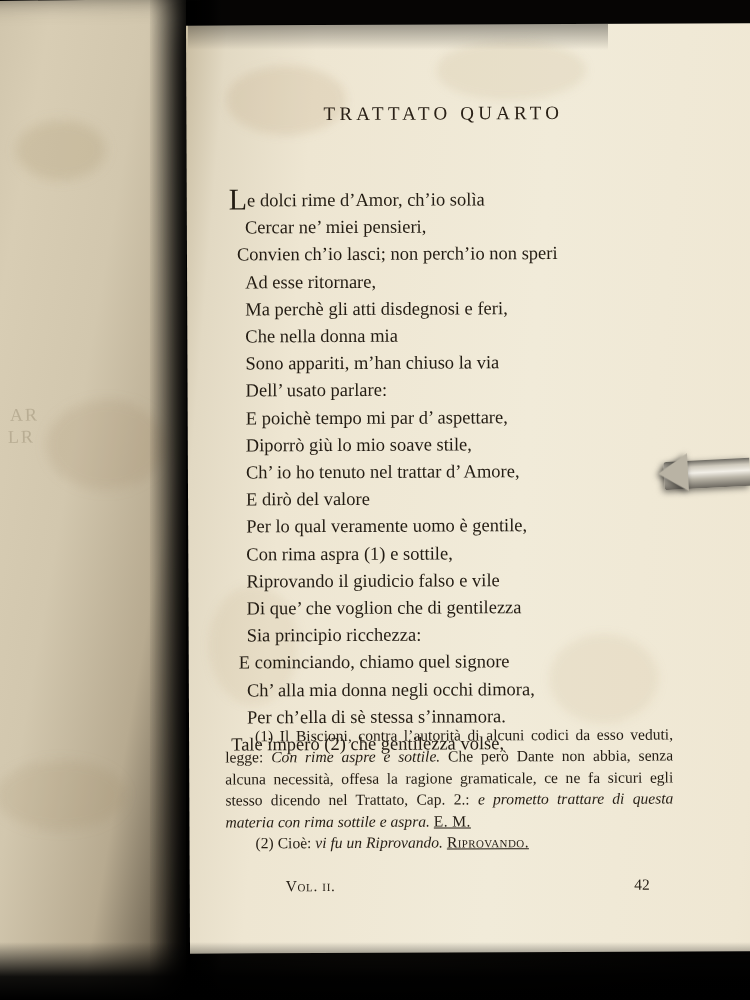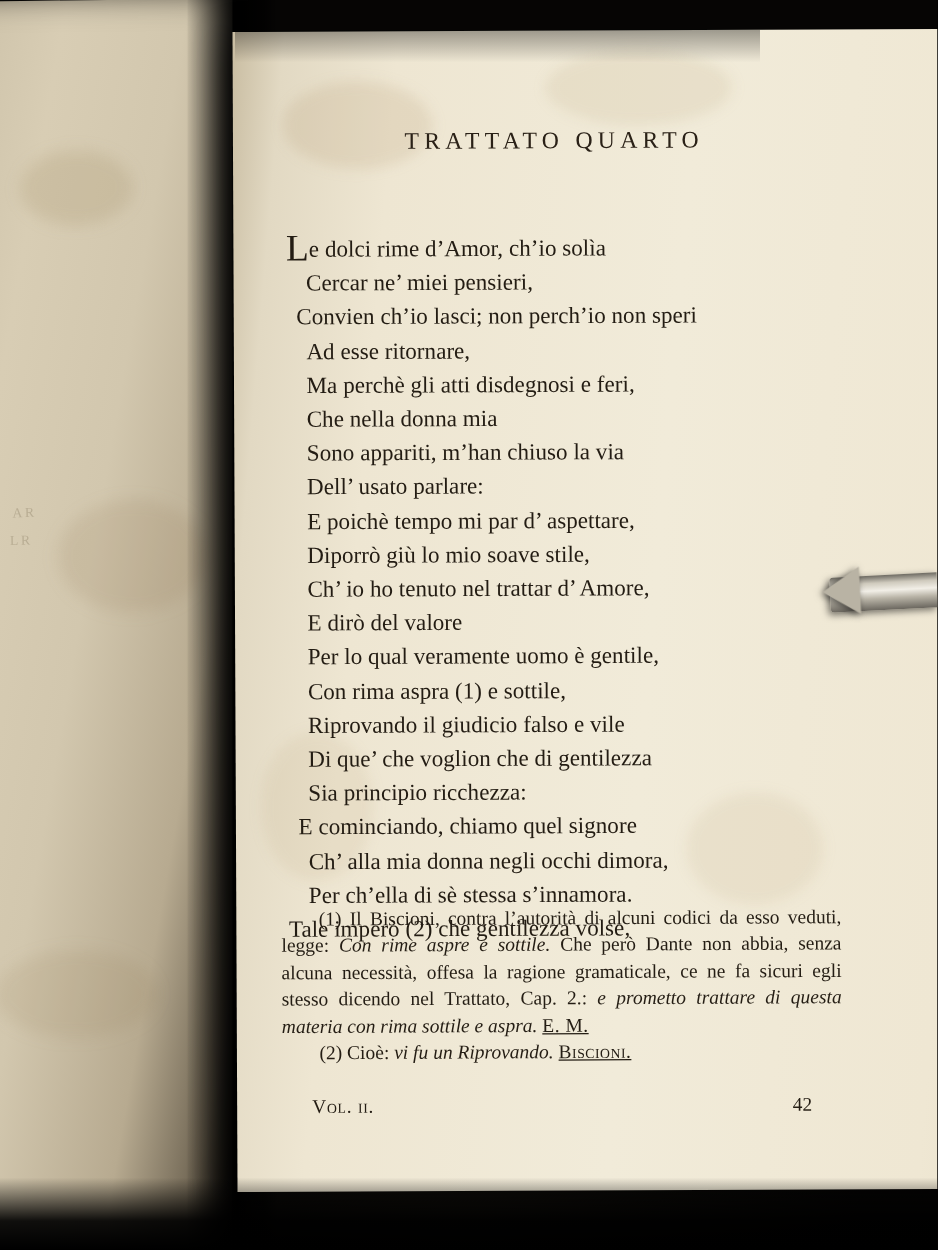--- a/index.html
+++ b/index.html
@@ -39,21 +39,21 @@
   }
   .left-page .stain {
     position: absolute;
     border-radius: 50%;
     background: rgba(150,125,85,.18);
     filter: blur(6px);
   }
   .left-page .faint-text {
     position: absolute;
     color: rgba(120,105,80,.30);
-    font-size: 11px;
+    font-size: 18px;
     letter-spacing: 2px;
     transform: rotate(-1deg);
   }
 
   
   .gutter {
     position: absolute;
     left: 150px;
     top: 0;
     width: 72px;
@@ -147,21 +147,21 @@
   .colophon {
     position: absolute;
     left: 60px;
     top: 852px;
     width: 400px;
     display: flex;
     justify-content: space-between;
     font-size: 15.5px;
     color: #241d14;
   }
-  .colophon .vol { font-variant: small-caps; letter-spacing: .6px; }
+  .colophon .vol { font-variant: small-caps; letter-spacing: .6px; margin-left: 36px; }
 
   
   .holder {
     position: absolute;
     right: 0;
     top: 452px;
     width: 86px;
     height: 46px;
   }
   .holder .blade {
@@ -239,21 +239,21 @@
         <div class="line ind1">Sia principio ricchezza:</div>
         <div class="line ind2">E cominciando, chiamo quel signore</div>
         <div class="line ind1">Ch’ alla mia donna negli occhi dimora,</div>
         <div class="line ind1">Per ch’ella di sè stessa s’innamora.</div>
         <div class="line ind0">Tale imperò (2) che gentilezza volse,</div>
       </div>
     </div>
 
     <div class="notes">
       <p class="first-indent"><span>(1)</span> <span>Il Biscioni, contra l’autorità di alcuni codici da esso veduti, legge: </span><i>Con rime aspre e sottile.</i><span> Che però Dante non abbia, senza alcuna necessità, offesa la ragione gramaticale, ce ne fa sicuri egli stesso dicendo nel Trattato, Cap. 2.: </span><i>e prometto trattare di questa materia con rima sottile e aspra.</i> <span class="sc">E. M.</span></p>
-      <p class="first-indent"><span>(2)</span> <span>Cioè: </span><i>vi fu un Riprovando.</i> <span class="sc">Biscioni.</span></p>
+      <p class="first-indent"><span>(2)</span> <span>Cioè: </span><i>vi fu un Riprovando.</i> <span class="sc">Riprovando.</span></p>
     </div>
 
     <div class="colophon">
       <span class="vol">Vol. ii.</span>
       <span>42</span>
     </div>
   </div>
 
   <div class="edge-shadow-top"></div>
 

